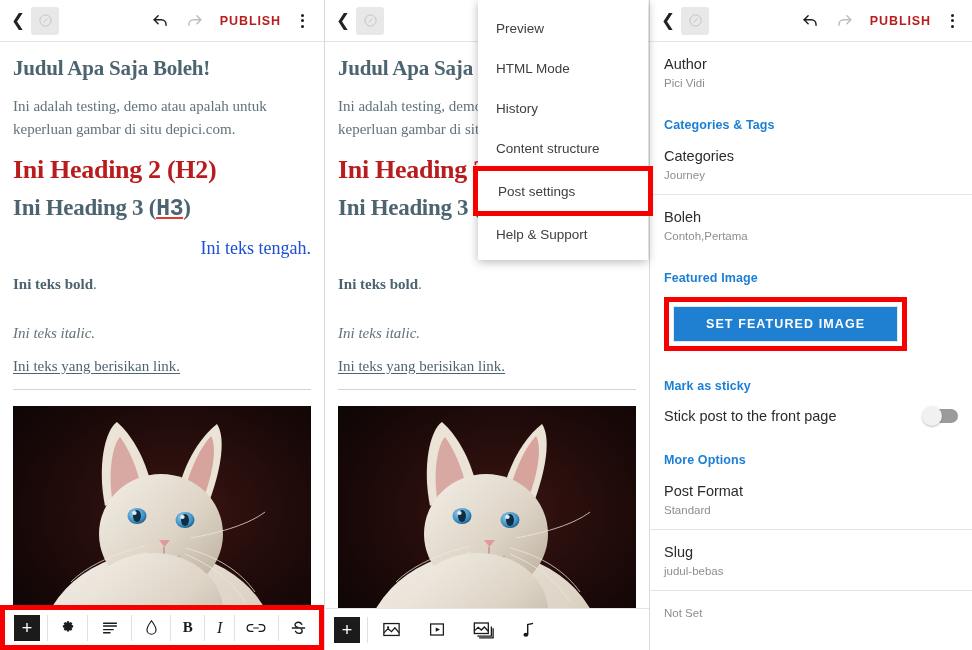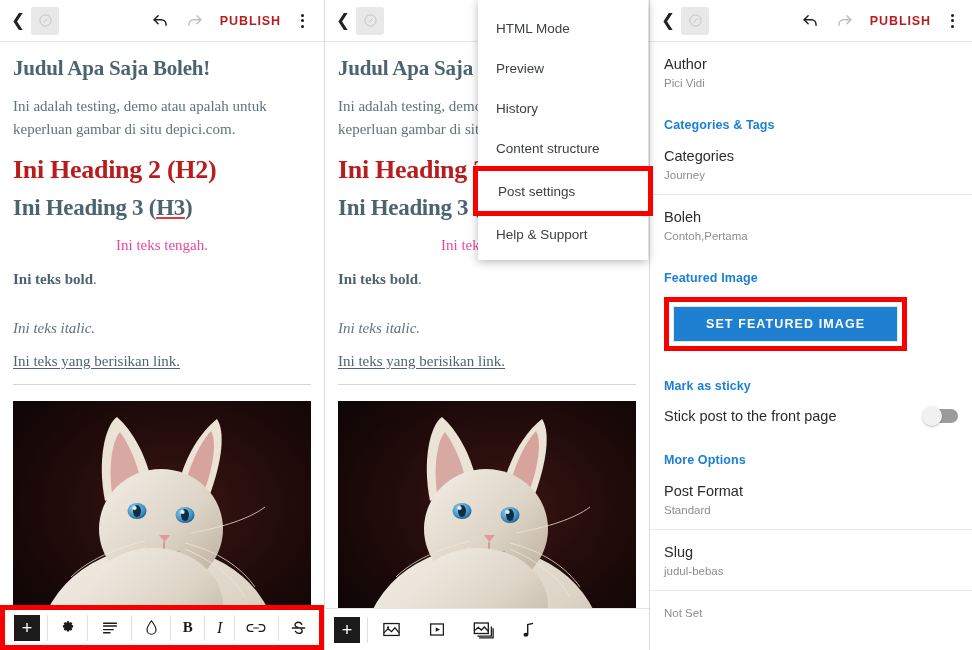--- a/index.html
+++ b/index.html
@@ -121,25 +121,26 @@
     color: #4c6370;
     letter-spacing: -0.3px;
     margin-bottom: 16px;
     white-space: nowrap;
   }
   .h3 .misspell {
     text-decoration: underline;
     text-decoration-color: #e23b2e;
     text-decoration-thickness: 2px;
     text-underline-offset: 2px;
+    font-family: Liberation Mono, monospace;
   }
   .txt-center {
-    text-align: center;
-    font-size: 15px;
-    color: #ec4899;
+    text-align: right;
+    font-size: 18px;
+    color: #1d4ed8;
     margin-bottom: 17px;
   }
   .txt-bold {
     font-size: 15px;
     color: #60737a;
     margin-bottom: 32px;
   }
   .txt-bold b { color: #4c6370; }
   .txt-italic {
     font-size: 15px;
@@ -628,21 +629,21 @@
       </div>
 
       <div class="set-row">
         <div class="set-value">Not Set</div>
       </div>
 
     </div>
   </div>
 
   <div class="dropdown">
+    <div class="menu-item">Preview</div>
     <div class="menu-item">HTML Mode</div>
-    <div class="menu-item">Preview</div>
     <div class="menu-item">History</div>
     <div class="menu-item">Content structure</div>
     <div class="menu-item boxed">Post settings</div>
     <div class="menu-item">Help &amp; Support</div>
   </div>
 
 </div>
 
 </body></html>

